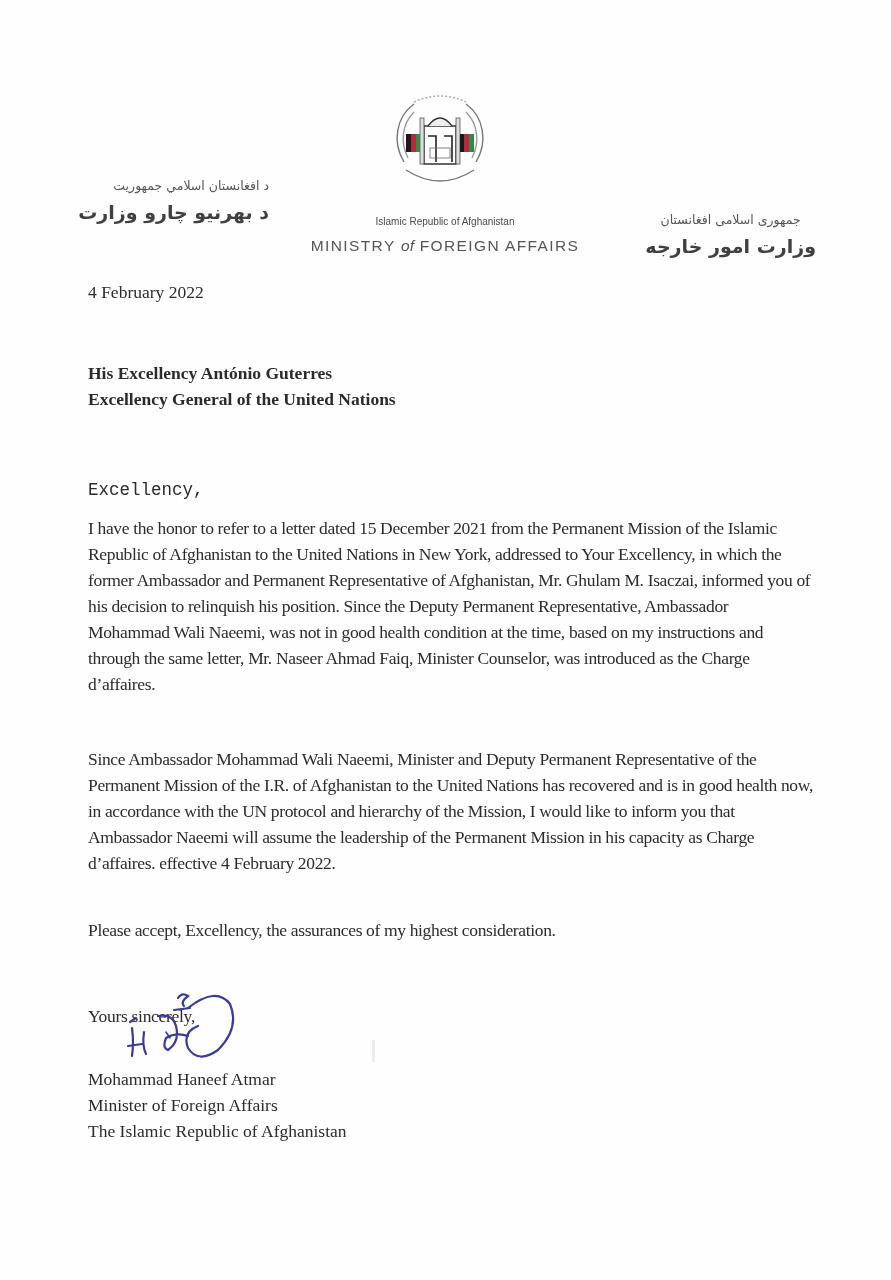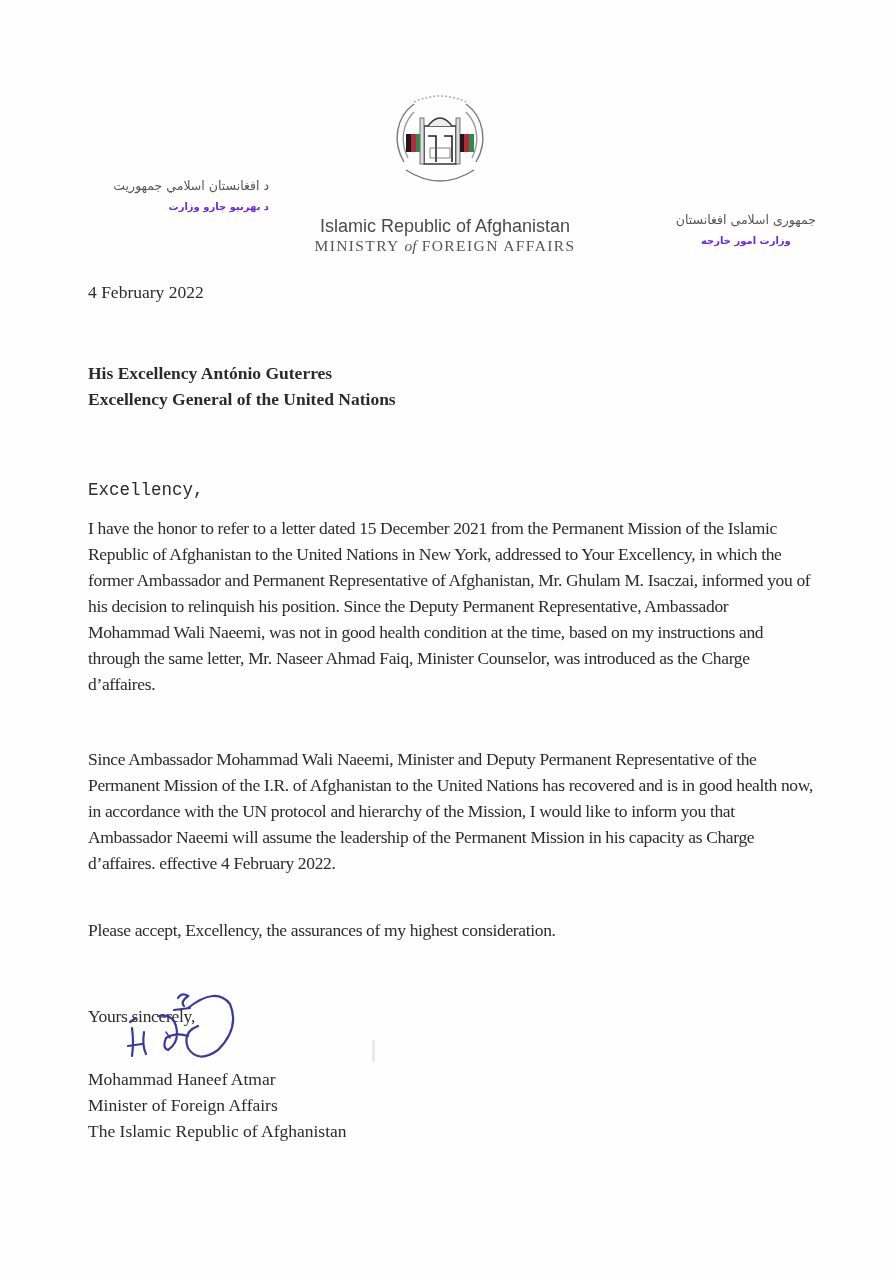--- a/index.html
+++ b/index.html
@@ -8,30 +8,30 @@
     font-family: "Liberation Serif", "DejaVu Serif", serif;
     color: #2b2b2b;
   }
   .page { position: absolute; inset: 0; background: #fefefe; }
 
   
   .emblem { position: absolute; left: 384px; top: 92px; width: 112px; height: 104px; }
   .emblem svg { width: 100%; height: 100%; }
   .en-sub {
     position: absolute; left: 300px; top: 216px; width: 290px; text-align: center;
-    font-family: "Liberation Sans", "DejaVu Sans", sans-serif; font-size: 18px; color: #4a4a4a;
+    font-family: "Liberation Sans", "DejaVu Sans", sans-serif; font-size: 10px; color: #4a4a4a;
   }
   .en-main {
     position: absolute; left: 260px; top: 237px; width: 370px; text-align: center;
-    font-family: Liberation Serif, serif; font-size: 15.5px; letter-spacing: 1.4px; color: #555;
+    font-family: Liberation Sans, sans-serif; font-size: 15.5px; letter-spacing: 1.4px; color: #555;
   }
   .en-main i { letter-spacing: 0; }
   .rtl { direction: rtl; font-family: "DejaVu Sans", sans-serif; position: absolute; }
   .rtl .l1 { font-size: 12.5px; color: #555; display: block; }
-  .rtl .l2 { font-size: 10px; font-weight: bold; color: #6d28d9; display: block; margin-top: 8px; }
+  .rtl .l2 { font-size: 19px; font-weight: bold; color: #404040; display: block; margin-top: 8px; }
   .pashto { right: 622px; top: 178px; text-align: right; }
   .dari { right: 75px; top: 176px; text-align: center; margin-top: 36px; }
 
   
   .date { position: absolute; left: 88px; top: 282px; font-size: 17.5px; }
   .addressee { position: absolute; left: 88px; top: 360px; font-size: 17.5px; font-weight: bold; line-height: 26px; }
   .salutation { position: absolute; left: 88px; top: 480px; font-size: 17.5px; font-family: Liberation Mono, monospace; }
   .para {
     position: absolute; left: 88px; width: 725px; font-size: 17.5px; line-height: 26px;
     font-stretch: condensed; letter-spacing: -0.35px;

